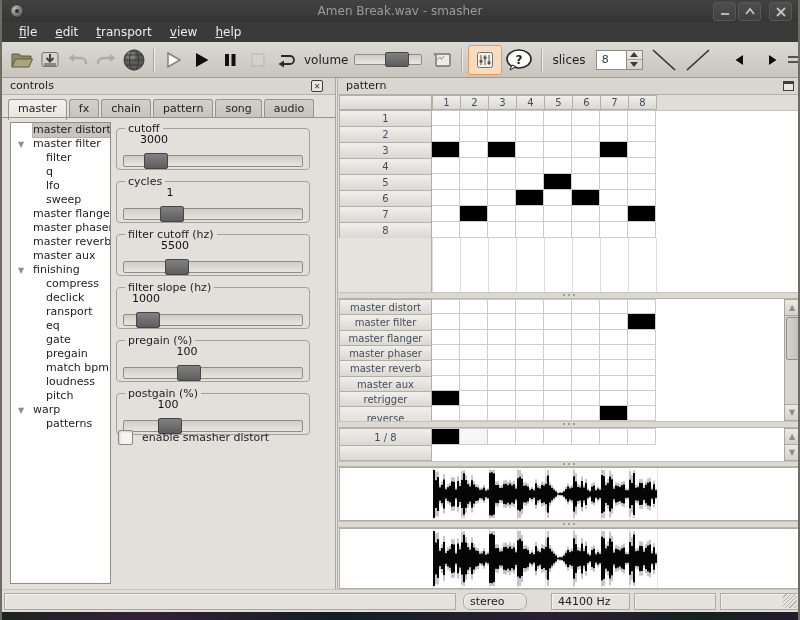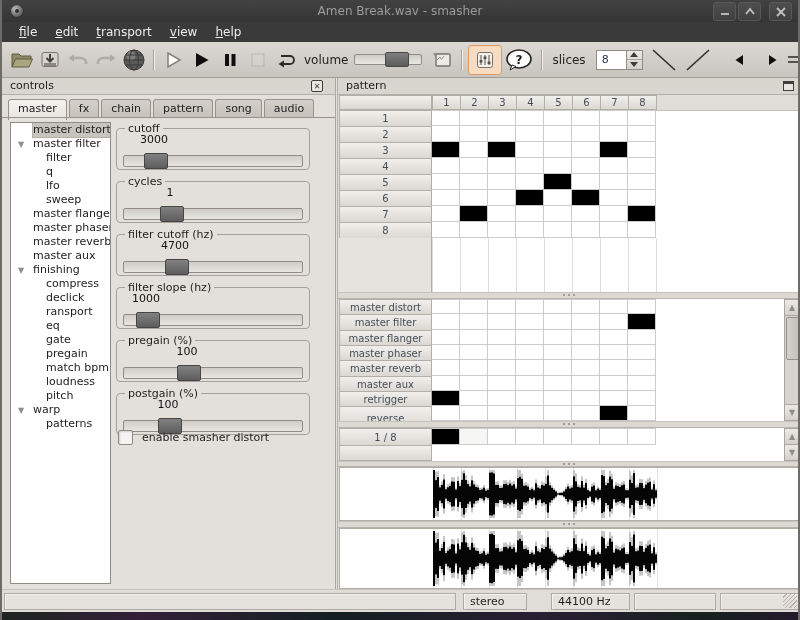--- a/index.html
+++ b/index.html
@@ -351,21 +351,21 @@
         </fieldset>
         <fieldset class="sgroup" style="top: 97px;">
           <legend>cycles</legend>
           <div class="sval" style="left: 53px;">1</div>
           <div class="strack">
             <div class="shandle" style="left: 36px;"></div>
           </div>
         </fieldset>
         <fieldset class="sgroup" style="top: 150px;">
           <legend>filter cutoff (hz)</legend>
-          <div class="sval" style="left: 58px;">4700</div>
+          <div class="sval" style="left: 58px;">5500</div>
           <div class="strack">
             <div class="shandle" style="left: 41px;"></div>
           </div>
         </fieldset>
         <fieldset class="sgroup" style="top: 203px;">
           <legend>filter slope (hz)</legend>
           <div class="sval" style="left: 29px;">1000</div>
           <div class="strack">
             <div class="shandle" style="left: 12px;"></div>
           </div>
@@ -1101,21 +1101,21 @@
           <rect x="216" y="15.6" width="2" height="27.9" fill="#050505"></rect>
           <rect x="218" y="24.4" width="2" height="10.2" fill="#050505"></rect>
           <rect x="220" y="18.3" width="2" height="22.5" fill="#050505"></rect>
           <rect x="222" y="25.3" width="2" height="8.5" fill="#050505"></rect>
         </svg>
     </div>
   </div>
 
   <div class="statusbar" id="statusbar">
       <div class="scell" style="left: 2px; width: 452px;"></div>
-      <div class="scell" style="left: 461px; width: 64px;">stereo</div>
+      <div class="scell" style="left: 461px; width: 64px; border-radius: 7px;">stereo</div>
       <div class="scell" style="left: 549px; width: 79px;">44100 Hz</div>
       <div class="scell" style="left: 632px; width: 82px;"></div>
       <div class="scell" style="left: 718px; width: 79px;">
         <span class="grip"></span>
       </div>
     </div>
   <div class="desktop-strip"></div>
 </div>
 
 </body></html>

